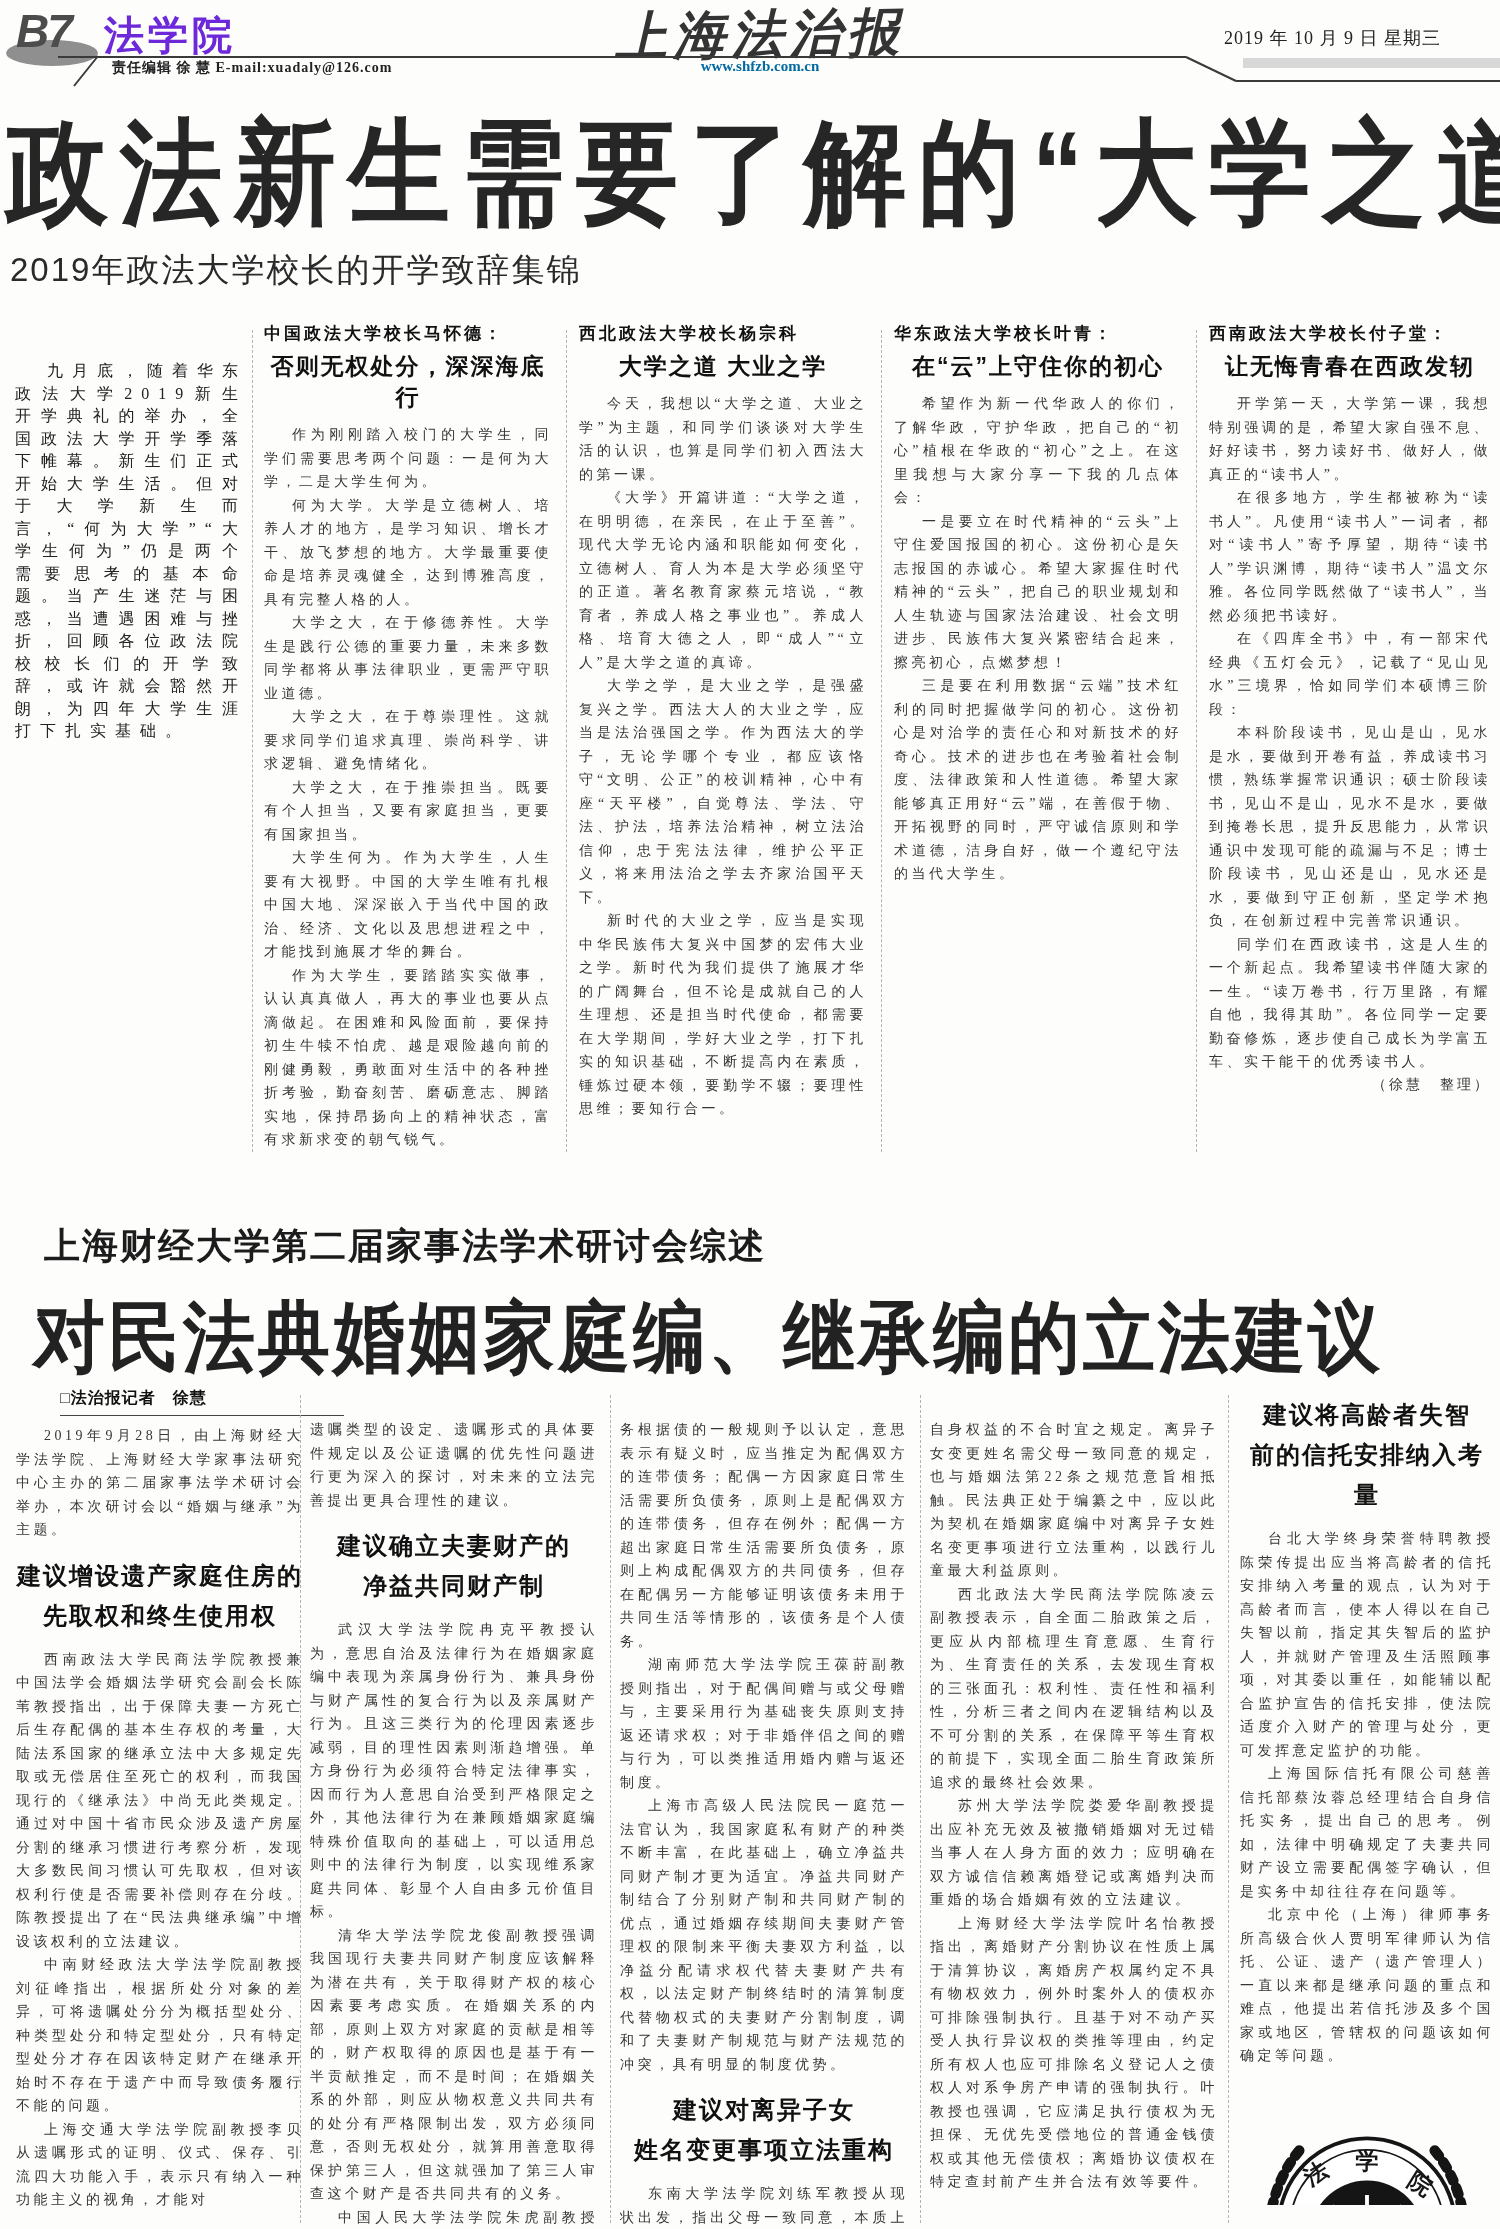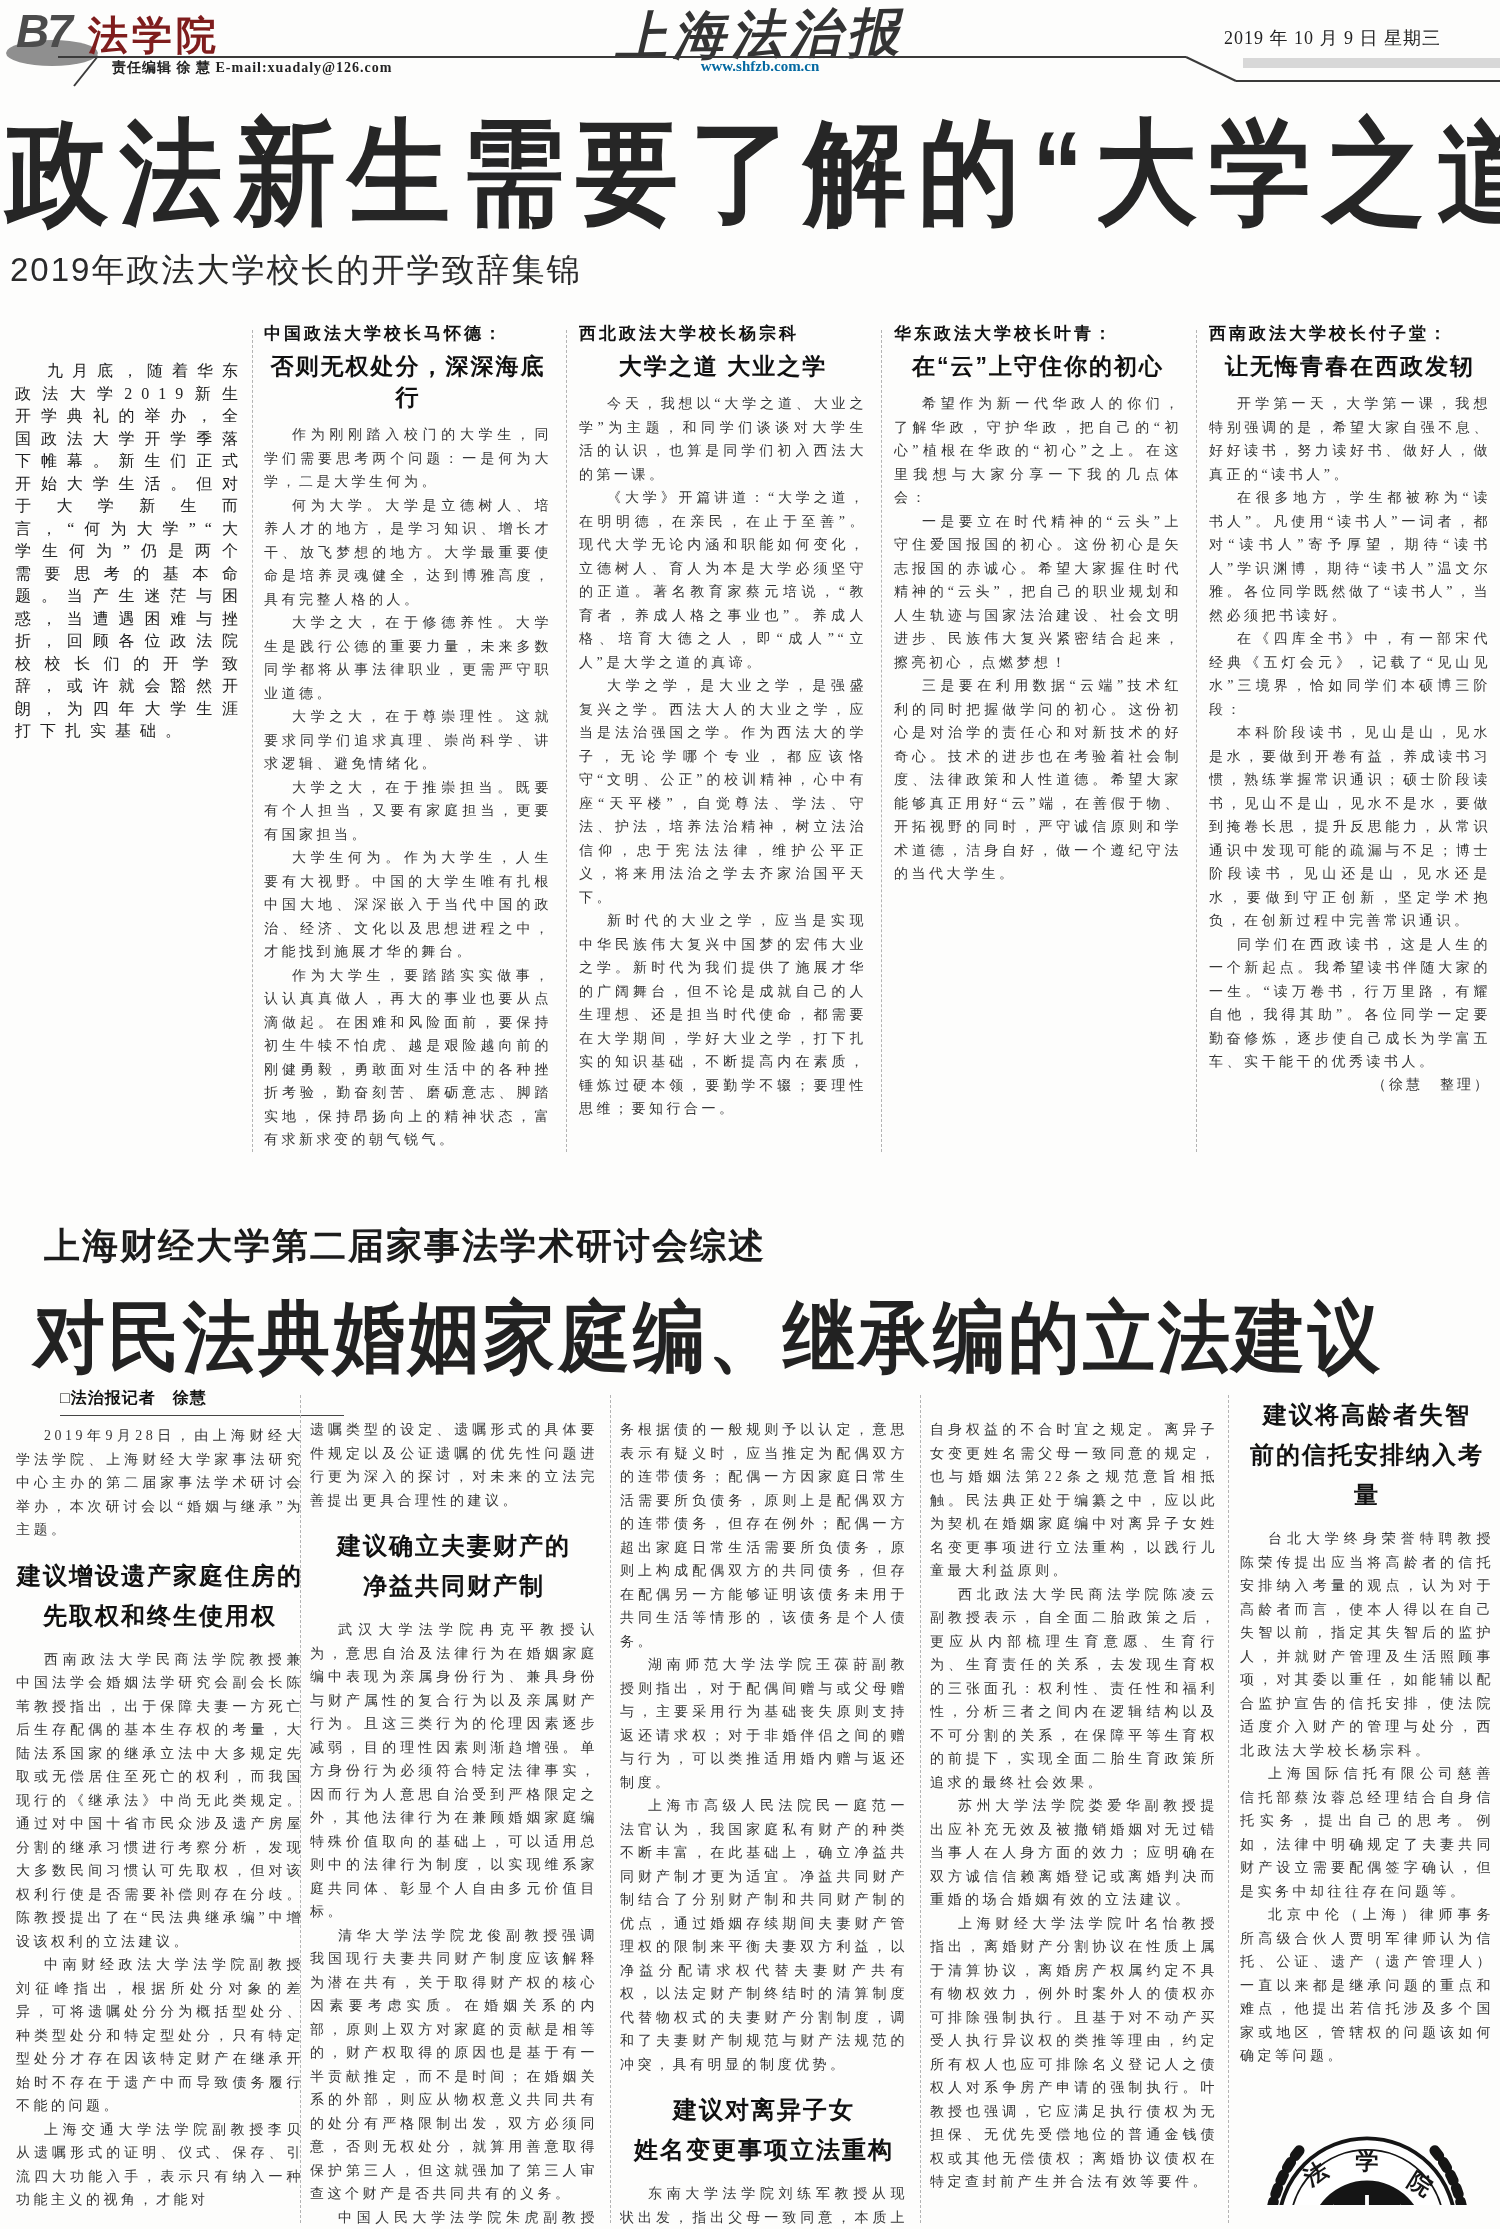--- a/index.html
+++ b/index.html
@@ -3,22 +3,22 @@
 <meta charset="utf-8">
 <style>
   html,body{margin:0;padding:0;}
   body{width:1500px;height:2229px;position:relative;background:#fdfdfc;
        font-family:"Liberation Serif","DejaVu Serif",serif;color:#2b2b2b;overflow:hidden;}
   .abs{position:absolute;}
   
   .b7-ellipse{left:6px;top:40px;width:92px;height:26px;background:#8f8f8f;border-radius:50%;}
   .b7-text{left:16px;top:4px;font-family:"Liberation Sans","DejaVu Sans",sans-serif;
            font-weight:900;font-size:46px;color:#4c4c4c;font-style:italic;letter-spacing:-2px;}
-  .section-name{left:88px;top:8px;font-family:"Liberation Sans","DejaVu Sans",sans-serif;
-                font-weight:900;font-size:40px;color:#7f1d1d;letter-spacing:4px;}
+  .section-name{left:104px;top:8px;font-family:"Liberation Sans","DejaVu Sans",sans-serif;
+                font-weight:900;font-size:40px;color:#6d28d9;letter-spacing:4px;}
   .editor-line{left:112px;top:59px;font-size:14px;font-weight:bold;color:#222;letter-spacing:1px;}
   .masthead{left:550px;top:0px;width:420px;text-align:center;font-weight:900;font-size:52px;
             color:#343434;letter-spacing:6px;transform:rotate(-1deg);font-style:italic;}
   .website{left:550px;top:58px;width:420px;text-align:center;font-size:15px;font-weight:bold;color:#0369a1;}
   .date{left:1170px;top:26px;width:325px;text-align:center;font-size:18px;color:#222;letter-spacing:1px;}
   .gray-bar{left:1243px;top:58px;width:257px;height:10px;background:#d8d8d8;}
   
   .a1-headline{left:6px;top:98px;width:1492px;font-family:"Liberation Sans","DejaVu Sans",sans-serif;
                font-weight:900;font-size:102px;color:#262626;letter-spacing:12px;white-space:nowrap;
                transform:scaleY(1.12);transform-origin:top left;}
@@ -177,21 +177,21 @@
   <p>西北政法大学民商法学院陈凌云副教授表示，自全面二胎政策之后，更应从内部梳理生育意愿、生育行为、生育责任的关系，去发现生育权的三张面孔：权利性、责任性和福利性，分析三者之间内在逻辑结构以及不可分割的关系，在保障平等生育权的前提下，实现全面二胎生育政策所追求的最终社会效果。</p>
   <p>苏州大学法学院娄爱华副教授提出应补充无效及被撤销婚姻对无过错当事人在人身方面的效力；应明确在双方诚信信赖离婚登记或离婚判决而重婚的场合婚姻有效的立法建议。</p>
   <p>上海财经大学法学院叶名怡教授指出，离婚财产分割协议在性质上属于清算协议，离婚房产权属约定不具有物权效力，例外时案外人的债权亦可排除强制执行。且基于对不动产买受人执行异议权的类推等理由，约定所有权人也应可排除名义登记人之债权人对系争房产申请的强制执行。叶教授也强调，它应满足执行债权为无担保、无优先受偿地位的普通金钱债权或其他无偿债权；离婚协议债权在特定查封前产生并合法有效等要件。</p>
 </div>
 
 <div class="abs a2col bodytext" style="left:1240px;width:254px;top:1395px;">
   <div class="subheading" style="margin-top:0;">
     <span>建议将高龄者失智</span><br>
     <span>前的信托安排纳入考量</span>
   </div>
-  <p>台北大学终身荣誉特聘教授陈荣传提出应当将高龄者的信托安排纳入考量的观点，认为对于高龄者而言，使本人得以在自己失智以前，指定其失智后的监护人，并就财产管理及生活照顾事项，对其委以重任，如能辅以配合监护宣告的信托安排，使法院适度介入财产的管理与处分，西北政法大学校长杨宗科。</p>
+  <p>台北大学终身荣誉特聘教授陈荣传提出应当将高龄者的信托安排纳入考量的观点，认为对于高龄者而言，使本人得以在自己失智以前，指定其失智后的监护人，并就财产管理及生活照顾事项，对其委以重任，如能辅以配合监护宣告的信托安排，使法院适度介入财产的管理与处分，更可发挥意定监护的功能。</p>
   <p>上海国际信托有限公司慈善信托部蔡汝蓉总经理结合自身信托实务，提出自己的思考。例如，法律中明确规定了夫妻共同财产设立需要配偶签字确认，但是实务中却往往存在问题等。</p>
   <p>北京中伦（上海）律师事务所高级合伙人贾明军律师认为信托、公证、遗产（遗产管理人）一直以来都是继承问题的重点和难点，他提出若信托涉及多个国家或地区，管辖权的问题该如何确定等问题。</p>
   <div class="seal-wrap">
     <svg width="240" height="250" viewBox="0 0 250 260">
 
       <path d="M52,232 C14,185 12,110 55,58" fill="none" stroke="#151515" stroke-width="11" stroke-dasharray="7 8" stroke-linecap="round"></path>
       <path d="M198,232 C236,185 238,110 195,58" fill="none" stroke="#151515" stroke-width="11" stroke-dasharray="7 8" stroke-linecap="round"></path>
 
       <circle cx="125" cy="138" r="92" fill="#ffffff" stroke="#151515" stroke-width="4"></circle>
       <circle cx="125" cy="138" r="80" fill="none" stroke="#151515" stroke-width="2"></circle>

